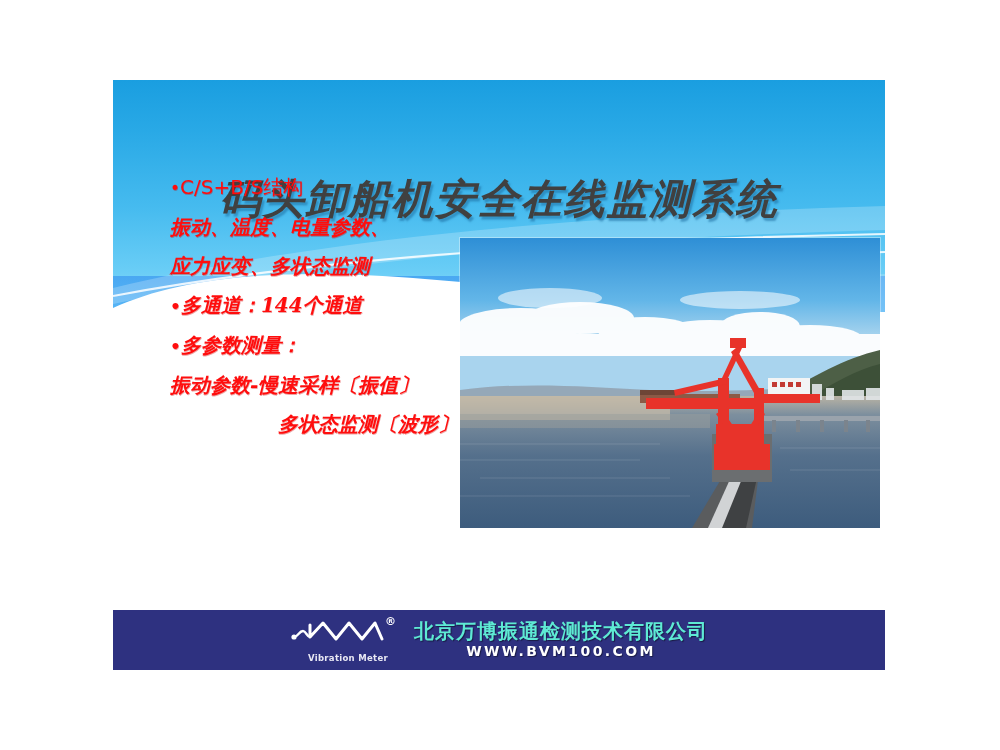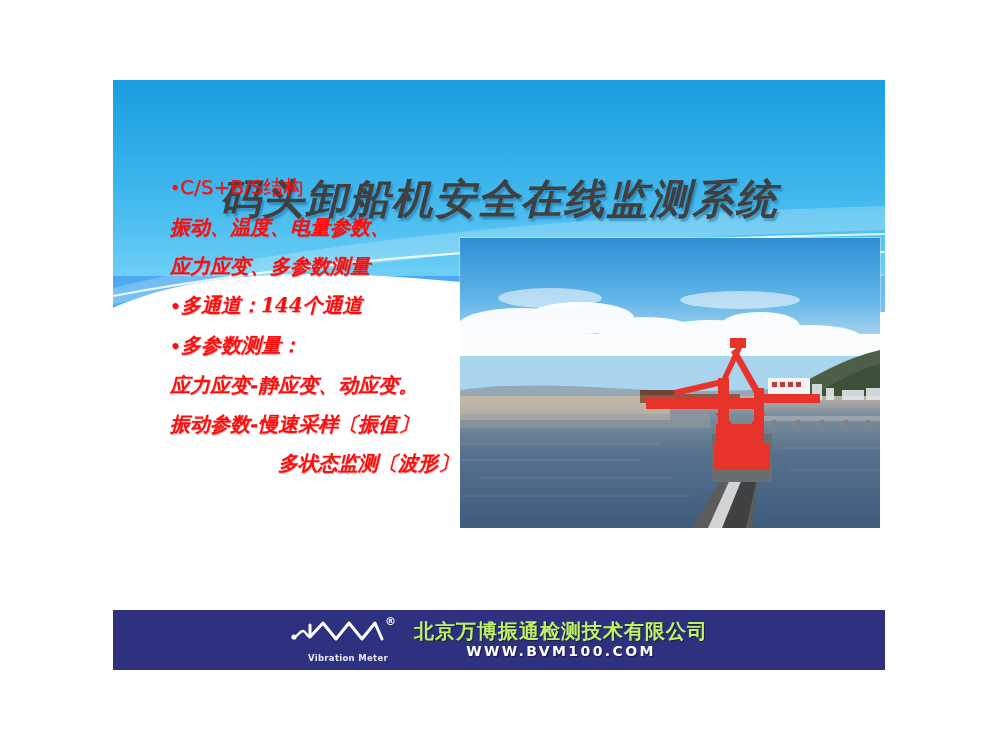--- a/index.html
+++ b/index.html
@@ -92,21 +92,21 @@
   .logo .vm-text{
     position:absolute;left:6px;bottom:0;width:104px;text-align:center;
     color:#e9e9f4;font-size:8.5px;font-weight:700;letter-spacing:.3px;
     font-family:"DejaVu Sans","Liberation Sans",sans-serif;
   }
   .logo .reg{
     position:absolute;right:4px;top:-2px;color:#ffffff;font-size:11px;font-weight:700;
   }
   .ftxt{line-height:1.05;}
   .fcn{
-    color:#bef264;font-size:20px;font-weight:700;letter-spacing:1px;
+    color:#5eead4;font-size:20px;font-weight:700;letter-spacing:1px;
     font-family:"DejaVu Serif","Liberation Serif",serif;
     text-shadow:1px 1px 1px rgba(0,0,0,.45);
   }
   .furl{
     color:#ffffff;font-size:14px;font-weight:700;letter-spacing:2.4px;
     text-align:center;margin-top:2px;
     font-family:"DejaVu Sans","Liberation Sans",sans-serif;
     text-shadow:1px 1px 1px rgba(0,0,0,.45);
   }
 </style>
@@ -247,30 +247,27 @@
   </div>
 
   <div class="content">
     <div class="line sans">
       <span class="bullet">•</span><span>C/S+B/S结构</span>
     </div>
     <div class="line">
       <span>振动、温度、电量参数、</span>
     </div>
     <div class="line">
-      <span>应力应变、多参数测量</span>
+      <span>应力应变、多状态监测</span>
     </div>
     <div class="line">
       <span class="bullet">•</span><span>多通道：144个通道</span>
     </div>
     <div class="line">
       <span class="bullet">•</span><span>多参数测量：</span>
-    </div>
-    <div class="line">
-      <span>应力应变-静应变、动应变。</span>
     </div>
     <div class="line">
       <span>振动参数-慢速采样〔振值〕</span>
     </div>
     <div class="line indent">
       <span>多状态监测〔波形〕</span>
     </div>
   </div>
 
   <div class="footer">

